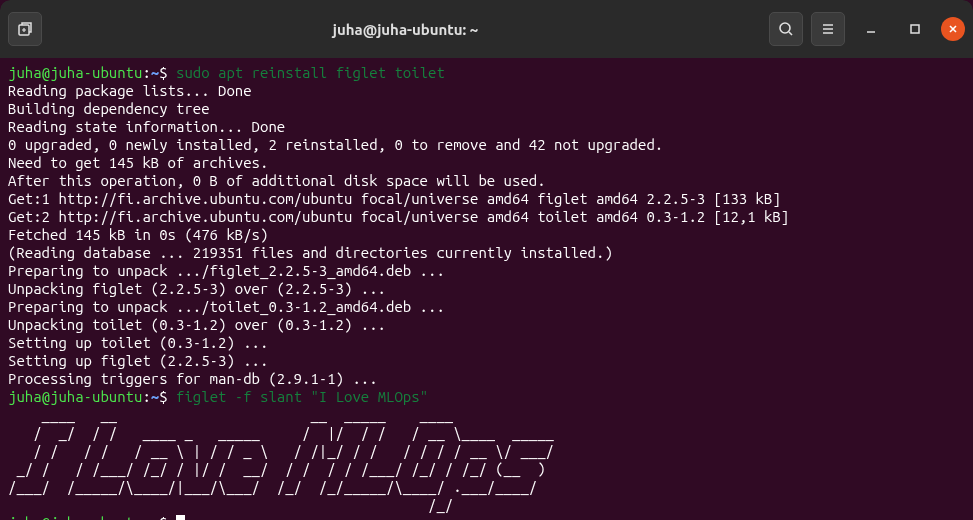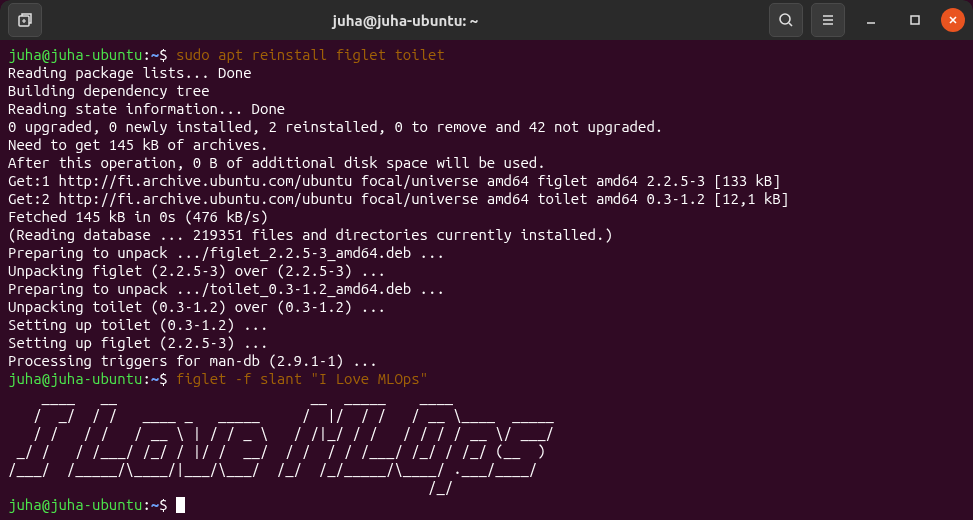--- a/index.html
+++ b/index.html
@@ -9,21 +9,21 @@
     }
     body {
       width: 973px;
       height: 520px;
       background: #300a24;
       font-family: 'Ubuntu Mono', 'DejaVu Sans Mono', monospace;
       overflow: hidden;
       border-radius: 10px;
     }
     .titlebar {
-      height: 40px;
+      height: 58px;
       background: #2a2a2a;
       display: flex;
       align-items: center;
       padding: 0 8px;
       border-top-left-radius: 10px;
       border-top-right-radius: 10px;
     }
     .titlebar-left {
       display: flex;
       align-items: center;
@@ -104,21 +104,21 @@
       color: #ffffff;
     }
     .prompt-path {
       color: #6c9ff7;
       font-weight: bold;
     }
     .prompt-dollar {
       color: #ffffff;
     }
     .command-text {
-      color: #a16207;
+      color: #15803d;
     }
     .cursor {
       display: inline-block;
       width: 9px;
       height: 16px;
       background: #ffffff;
       vertical-align: text-bottom;
     }
     .output {
       color: #ffffff;

